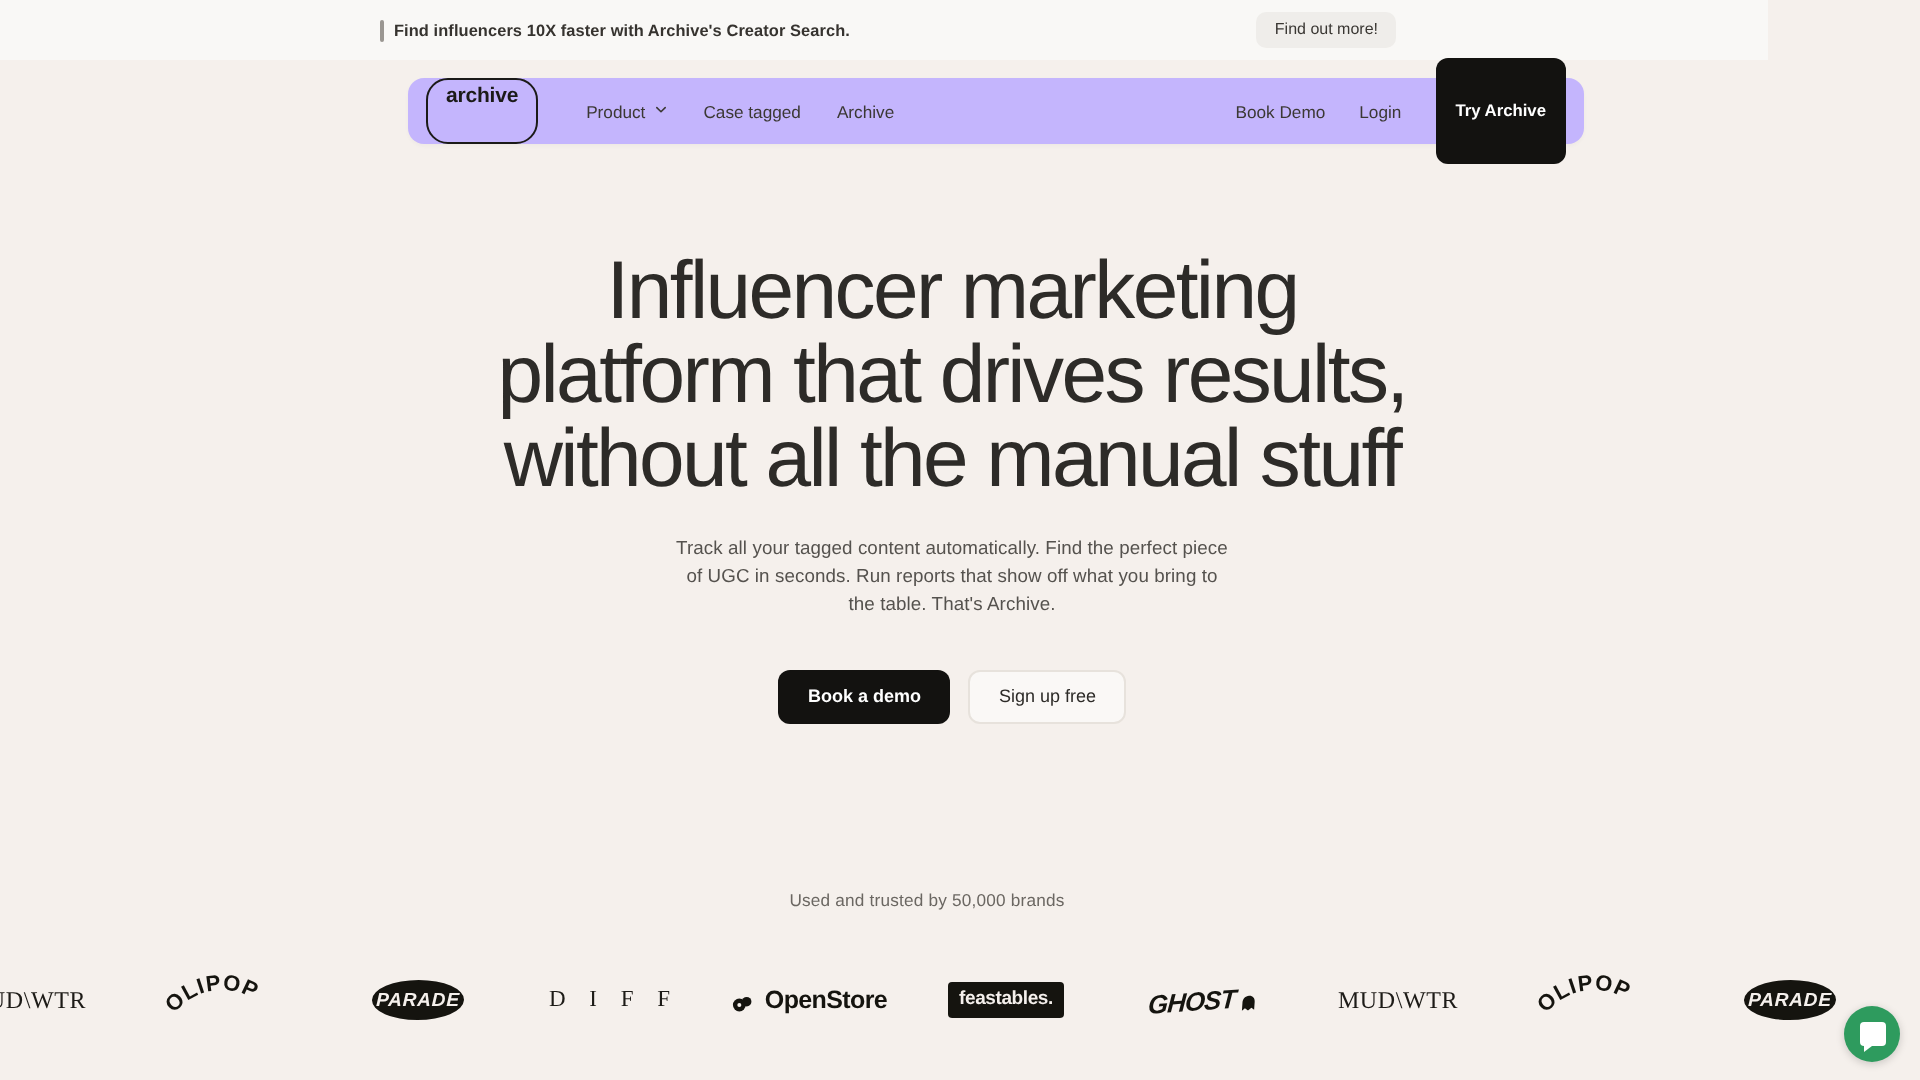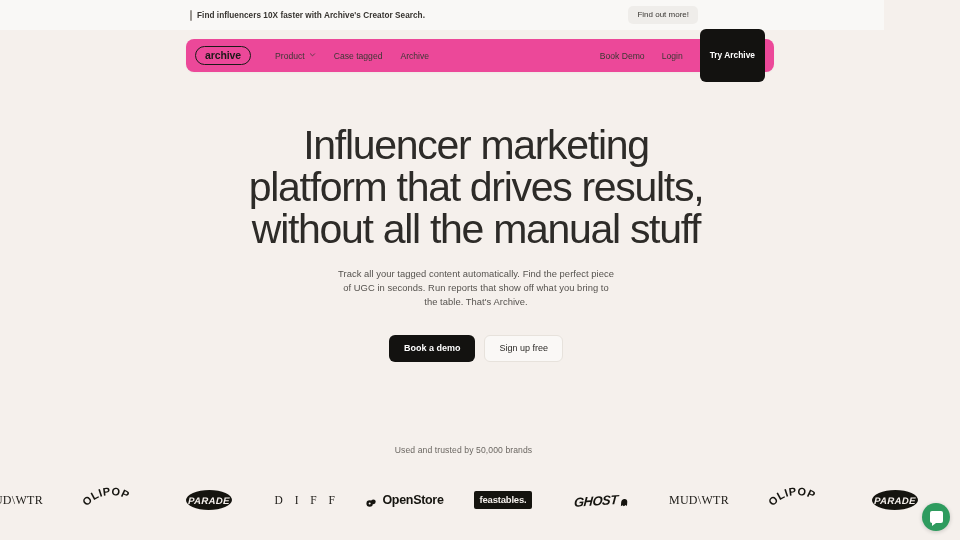--- a/index.html
+++ b/index.html
@@ -30,23 +30,23 @@
     font-size: 8.2px; font-weight: 700; color: #36332F; letter-spacing: 0.05px;
   }
   .banner-btn {
     font-size: 8px; color: #3a3733; background: #EFEDEA;
     border: none; border-radius: 5px; padding: 5px 9px 5px 9px;
     font-family: "Liberation Sans", sans-serif; cursor: pointer; line-height: 1;
   }
 
   
   .nav-wrap {
-    position: absolute; top: 39px; left: 186px; width: 588px; height: 33px;
-    background: #ec4899; border-radius: 8px;
-    display: flex; align-items: center;
+    position: absolute; top: 39px; left: 204px; width: 588px; height: 33px;
+    background: #c4b5fd; border-radius: 8px;
+    display: flex; 
     padding: 0 9px;
     box-shadow: 0 1px 2px rgba(0,0,0,0.03);
   }
   .logo {
     border: 1.3px solid #1b1a18; border-radius: 11px;
     padding: 2px 9px 3px 9px; font-size: 10.5px; font-weight: 600;
     color: #1b1a18; letter-spacing: -0.1px; line-height: 1.15;
     background: transparent; cursor: pointer; display: inline-block;
   }
   .nav-links { display: flex; align-items: center; gap: 18px; margin-left: 24px; }

